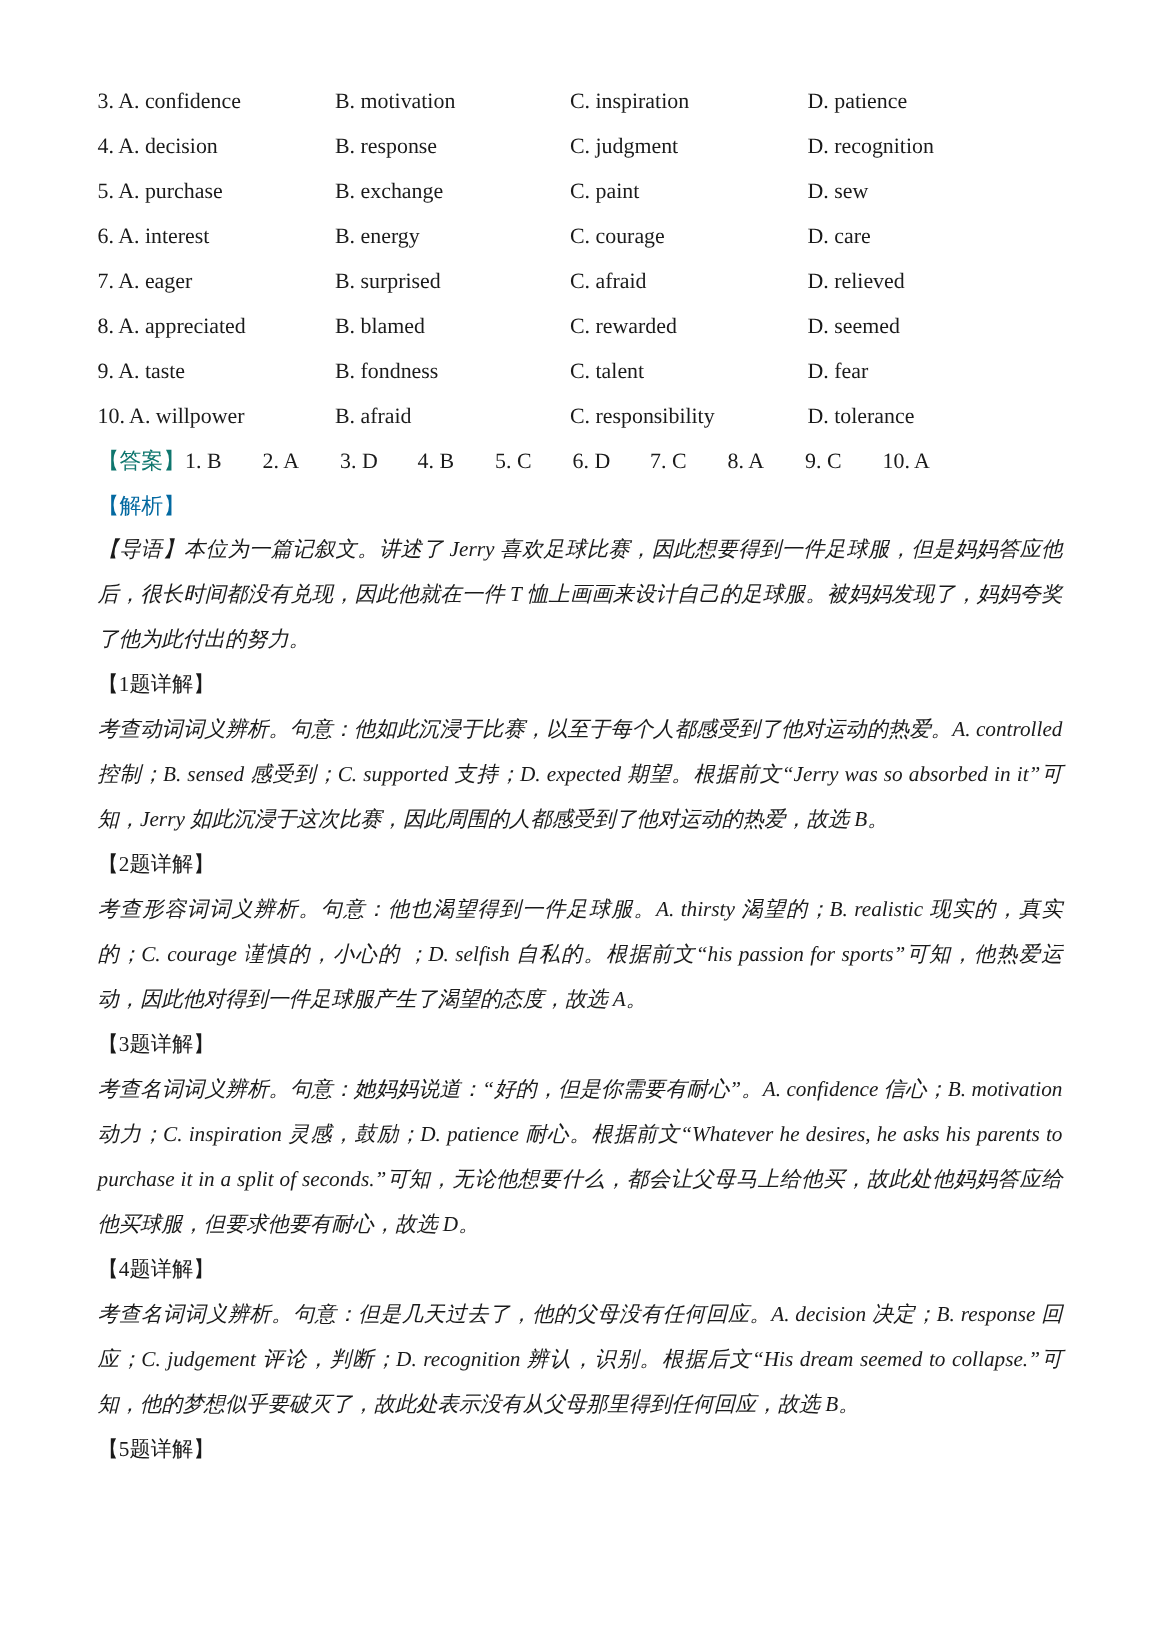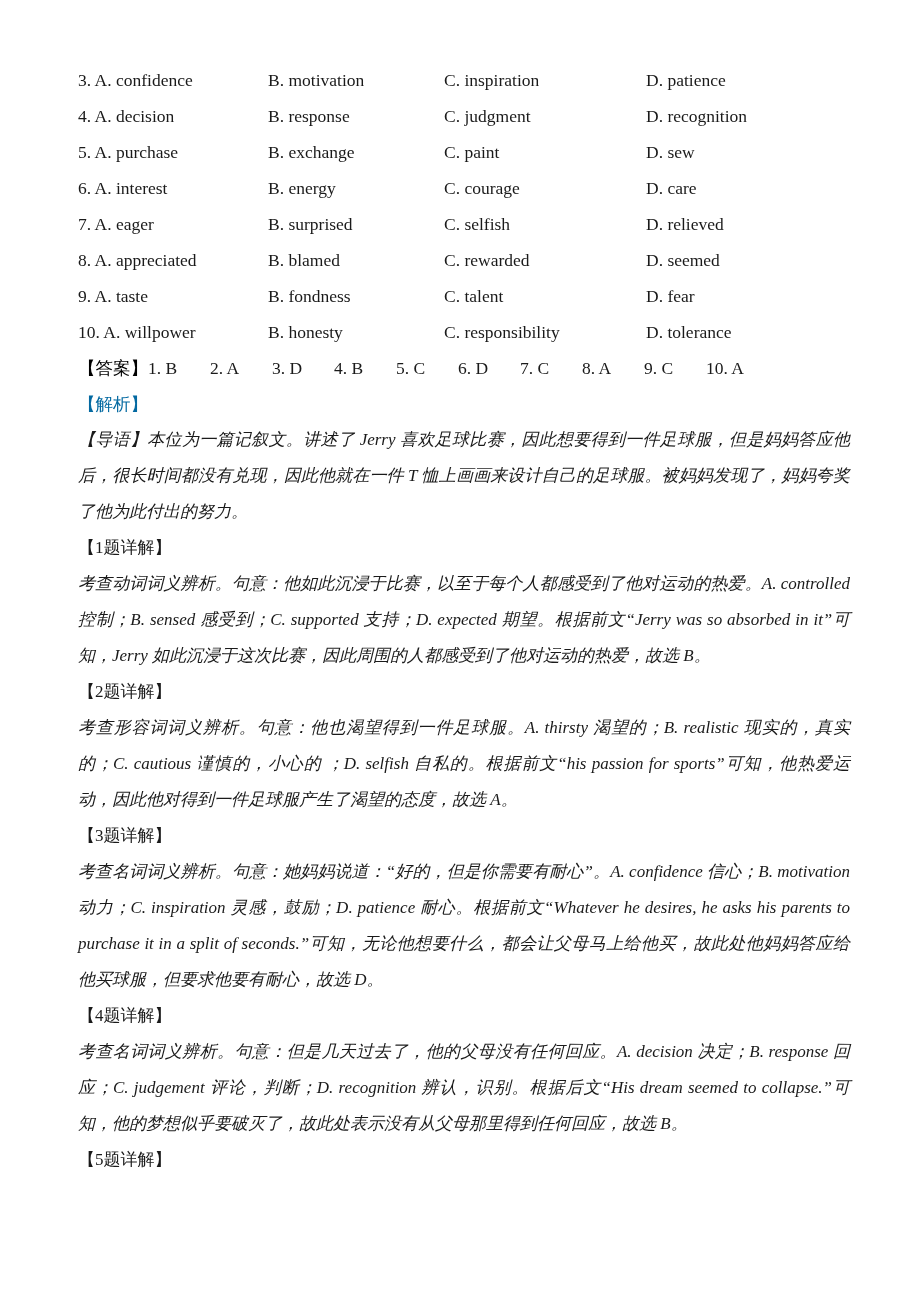--- a/index.html
+++ b/index.html
@@ -40,33 +40,33 @@
     font-size: 17.5px;
     white-space: nowrap;
   }
   .opt-cell {
     position: absolute;
     top: 0;
     display: inline-block;
   }
   .col-a { left: 0px; }
   .col-b { left: 190px; }
-  .col-c { left: 366px; }
+  .col-c { left: 378px; }
   .col-d { left: 568px; }
 
   
   .answer-line {
     height: 36px;
     line-height: 36px;
     font-size: 17.5px;
     white-space: nowrap;
     margin-top: 0px;
   }
   .tag-blue {
-    color: #000000;
+    color: #0f766e;
   }
   .ans-item {
     display: inline-block;
     width: 62px;
   }
   .ans-item:last-child { width: auto; }
 
   
   .analysis-head {
     height: 36px;
@@ -118,55 +118,55 @@
     </div>
     <div class="opt-row">
       <span class="opt-cell col-a">6. A. interest</span>
       <span class="opt-cell col-b">B. energy</span>
       <span class="opt-cell col-c">C. courage</span>
       <span class="opt-cell col-d">D. care</span>
     </div>
     <div class="opt-row">
       <span class="opt-cell col-a">7. A. eager</span>
       <span class="opt-cell col-b">B. surprised</span>
-      <span class="opt-cell col-c">C. selfish</span>
+      <span class="opt-cell col-c">C. afraid</span>
       <span class="opt-cell col-d">D. relieved</span>
     </div>
     <div class="opt-row">
       <span class="opt-cell col-a">8. A. appreciated</span>
       <span class="opt-cell col-b">B. blamed</span>
       <span class="opt-cell col-c">C. rewarded</span>
       <span class="opt-cell col-d">D. seemed</span>
     </div>
     <div class="opt-row">
       <span class="opt-cell col-a">9. A. taste</span>
       <span class="opt-cell col-b">B. fondness</span>
       <span class="opt-cell col-c">C. talent</span>
       <span class="opt-cell col-d">D. fear</span>
     </div>
     <div class="opt-row">
       <span class="opt-cell col-a">10. A. willpower</span>
-      <span class="opt-cell col-b">B. honesty</span>
+      <span class="opt-cell col-b">B. afraid</span>
       <span class="opt-cell col-c">C. responsibility</span>
       <span class="opt-cell col-d">D. tolerance</span>
     </div>
 
     <div class="answer-line">
       <span class="tag-blue">【答案】</span><span class="ans-item">1. B</span><span class="ans-item">2. A</span><span class="ans-item">3. D</span><span class="ans-item">4. B</span><span class="ans-item">5. C</span><span class="ans-item">6. D</span><span class="ans-item">7. C</span><span class="ans-item">8. A</span><span class="ans-item">9. C</span><span class="ans-item">10. A</span>
     </div>
 
     <div class="analysis-head">【解析】</div>
 
     <p class="para"><span>【导语】</span><span>本位为一篇记叙文。讲述了 Jerry 喜欢足球比赛，因此想要得到一件足球服，但是妈妈答应他后，很长时间都没有兑现，因此他就在一件 T 恤上画画来设计自己的足球服。被妈妈发现了，妈妈夸奖了他为此付出的努力。</span></p>
 
     <div class="sub-head">【1题详解】</div>
     <p class="para">考查动词词义辨析。句意：他如此沉浸于比赛，以至于每个人都感受到了他对运动的热爱。A. controlled 控制；B. sensed 感受到；C. supported 支持；D. expected 期望。根据前文“Jerry was so absorbed in it”可知，Jerry 如此沉浸于这次比赛，因此周围的人都感受到了他对运动的热爱，故选 B。</p>
 
     <div class="sub-head">【2题详解】</div>
-    <p class="para">考查形容词词义辨析。句意：他也渴望得到一件足球服。A. thirsty 渴望的；B. realistic 现实的，真实的；C. cautious 谨慎的，小心的 ；D. selfish 自私的。根据前文“his passion for sports”可知，他热爱运动，因此他对得到一件足球服产生了渴望的态度，故选 A。</p>
+    <p class="para">考查形容词词义辨析。句意：他也渴望得到一件足球服。A. thirsty 渴望的；B. realistic 现实的，真实的；C. courage 谨慎的，小心的 ；D. selfish 自私的。根据前文“his passion for sports”可知，他热爱运动，因此他对得到一件足球服产生了渴望的态度，故选 A。</p>
 
     <div class="sub-head">【3题详解】</div>
     <p class="para">考查名词词义辨析。句意：她妈妈说道：“好的，但是你需要有耐心”。A. confidence 信心；B. motivation 动力；C. inspiration 灵感，鼓励；D. patience 耐心。根据前文“Whatever he desires, he asks his parents to purchase it in a split of seconds.”可知，无论他想要什么，都会让父母马上给他买，故此处他妈妈答应给他买球服，但要求他要有耐心，故选 D。</p>
 
     <div class="sub-head">【4题详解】</div>
     <p class="para">考查名词词义辨析。句意：但是几天过去了，他的父母没有任何回应。A. decision 决定；B. response 回应；C. judgement 评论，判断；D. recognition 辨认，识别。根据后文“His dream seemed to collapse.”可知，他的梦想似乎要破灭了，故此处表示没有从父母那里得到任何回应，故选 B。</p>
 
     <div class="sub-head">【5题详解】</div>
 
   </div>

